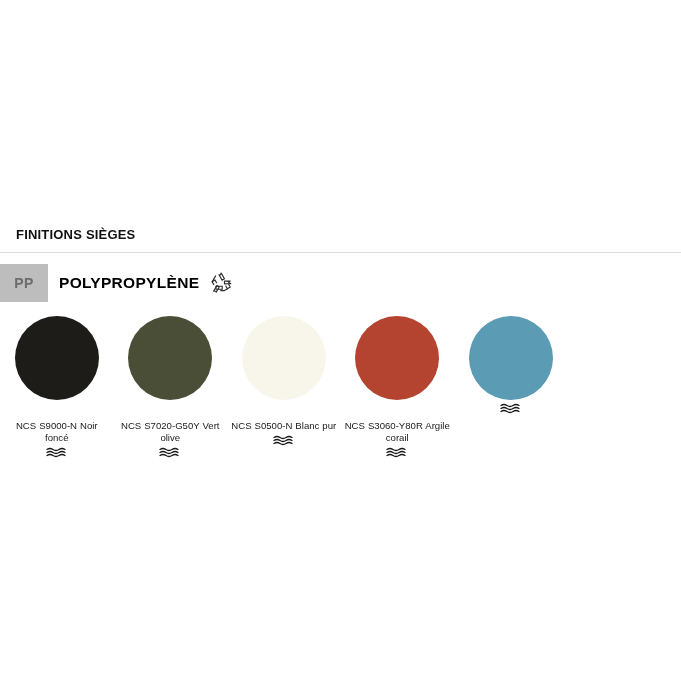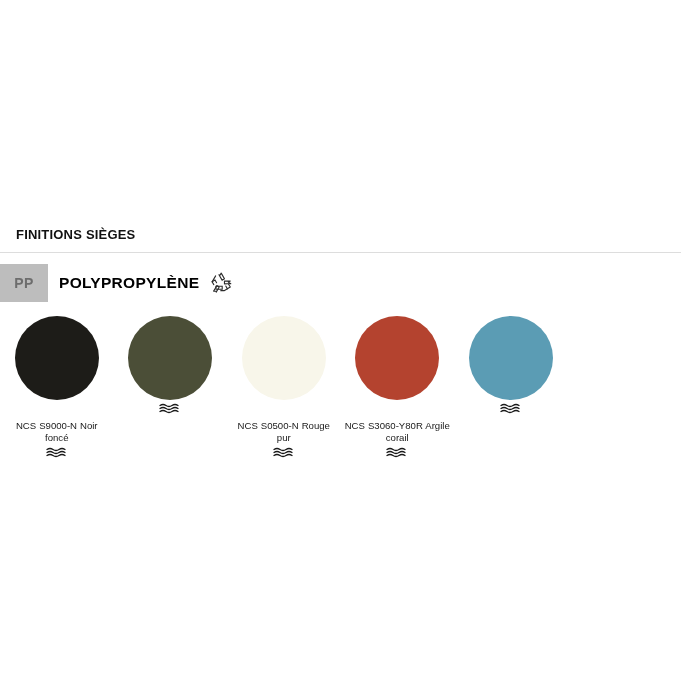--- a/index.html
+++ b/index.html
@@ -162,35 +162,36 @@
             <path d="M2 5 Q8 1 14 5 T26 5 T38 5"></path>
             <path d="M2 11 Q8 7 14 11 T26 11 T38 11"></path>
             <path d="M2 17 Q8 13 14 17 T26 17 T38 17"></path>
           </g>
         </svg>
       </span>
     </div>
 
     <div class="swatch-cell">
       <div class="swatch-disc" style="background:#4b4e37"></div>
+      <div class="swatch-label">NCS S7020-G50Y Vert olive</div>
       <span>
         <svg class="wave-icon" viewBox="0 0 44 22" aria-hidden="true">
           <g fill="none" stroke="#1a1a1a" stroke-width="2.6" stroke-linecap="round">
             <path d="M2 5 Q8 1 14 5 T26 5 T38 5"></path>
             <path d="M2 11 Q8 7 14 11 T26 11 T38 11"></path>
             <path d="M2 17 Q8 13 14 17 T26 17 T38 17"></path>
           </g>
         </svg>
       </span>
     </div>
 
 
     <div class="swatch-cell">
       <div class="swatch-disc" style="background:#f8f6ea"></div>
-      <div class="swatch-label">NCS S0500-N Rouge pur</div>
+      <div class="swatch-label">NCS S0500-N Blanc pur</div>
       <span>
         <svg class="wave-icon" viewBox="0 0 44 22" aria-hidden="true">
           <g fill="none" stroke="#1a1a1a" stroke-width="2.6" stroke-linecap="round">
             <path d="M2 5 Q8 1 14 5 T26 5 T38 5"></path>
             <path d="M2 11 Q8 7 14 11 T26 11 T38 11"></path>
             <path d="M2 17 Q8 13 14 17 T26 17 T38 17"></path>
           </g>
         </svg>
       </span>
     </div>

